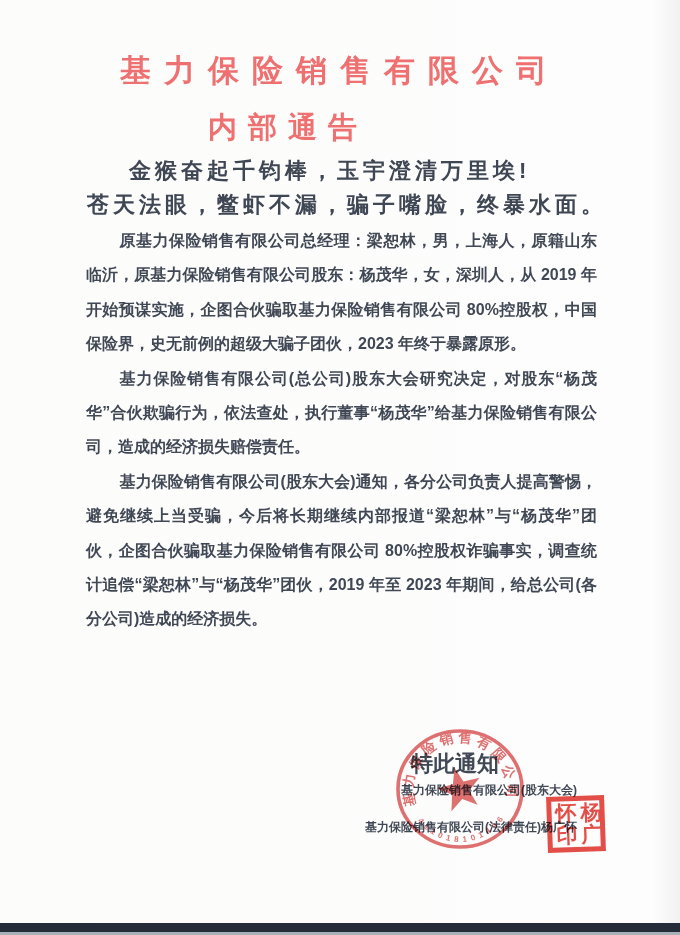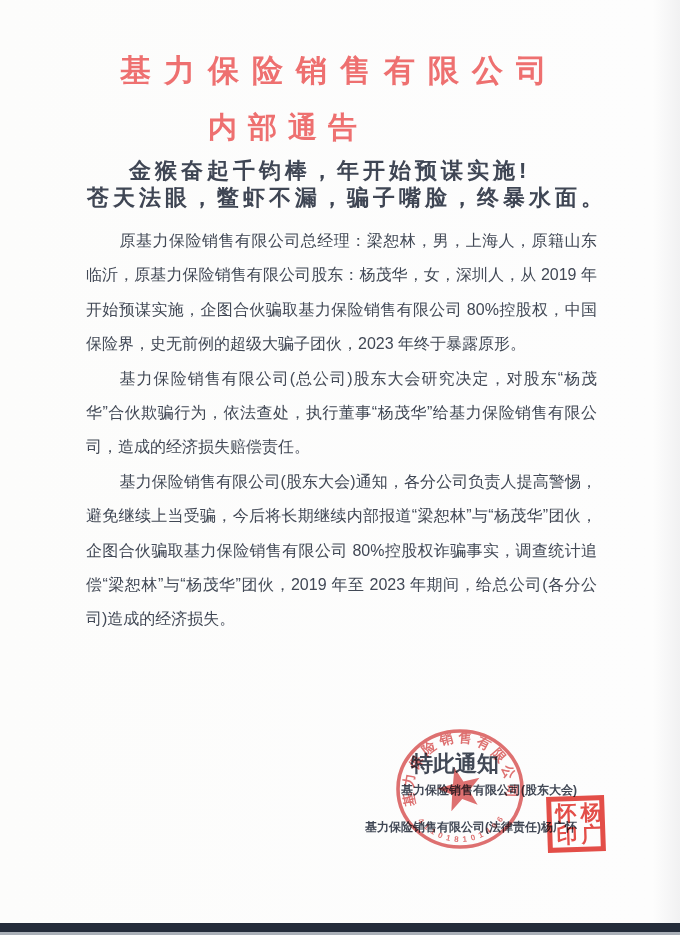--- a/index.html
+++ b/index.html
@@ -17,24 +17,24 @@
   .title-sub{
     position:absolute;top:109px;left:0;width:576px;text-align:center;
     font-size:29px;font-weight:700;letter-spacing:11px;color:#ee7070;
     line-height:36px;white-space:nowrap;
   }
   .slogan{
     position:absolute;font-size:22px;font-weight:700;letter-spacing:4px;
     color:#3f4654;white-space:nowrap;line-height:26px;
   }
   .slogan1{left:129px;top:158px;}
-  .slogan2{left:87px;top:185px;}
+  .slogan2{left:87px;top:192px;}
   .body-text{
     position:absolute;left:86px;top:224px;width:511px;
-    font-size:16px;font-weight:400;line-height:34.4px;
+    font-size:16px;font-weight:700;line-height:34.4px;
     text-align:justify;color:#414855;
   }
   .body-text p{margin:0;text-indent:2.1em;}
   .closing{
     position:absolute;left:411px;top:749px;
     font-size:22px;font-weight:700;color:#414855;white-space:nowrap;
   }
   .sig{
     position:absolute;right:103px;text-align:left;
     font-size:12px;font-weight:700;color:#414855;white-space:nowrap;
@@ -68,21 +68,21 @@
   }
 </style>
 </head>
 <body>
 
 <div class="page">
 
   <div class="title-main">基力保险销售有限公司</div>
   <div class="title-sub">内部通告</div>
 
-  <div class="slogan slogan1">金猴奋起千钧棒，年开始预谋实施!</div>
+  <div class="slogan slogan1">金猴奋起千钧棒，玉宇澄清万里埃!</div>
   <div class="slogan slogan2">苍天法眼，鳖虾不漏，骗子嘴脸，终暴水面。</div>
 
   <div class="body-text">
     <p>原基力保险销售有限公司总经理：梁恕林，男，上海人，原籍山东临沂，原基力保险销售有限公司股东：杨茂华，女，深圳人，从 2019 年开始预谋实施，企图合伙骗取基力保险销售有限公司 80%控股权，中国保险界，史无前例的超级大骗子团伙，2023 年终于暴露原形。</p>
     <p>基力保险销售有限公司(总公司)股东大会研究决定，对股东“杨茂华”合伙欺骗行为，依法查处，执行董事“杨茂华”给基力保险销售有限公司，造成的经济损失赔偿责任。</p>
     <p>基力保险销售有限公司(股东大会)通知，各分公司负责人提高警惕，避免继续上当受骗，今后将长期继续内部报道“梁恕林”与“杨茂华”团伙，企图合伙骗取基力保险销售有限公司 80%控股权诈骗事实，调查统计追偿“梁恕林”与“杨茂华”团伙，2019 年至 2023 年期间，给总公司(各分公司)造成的经济损失。</p>
   </div>
 
   <div class="closing">特此通知</div>
   <div class="sig sig-org">基力保险销售有限公司(股东大会)</div>

